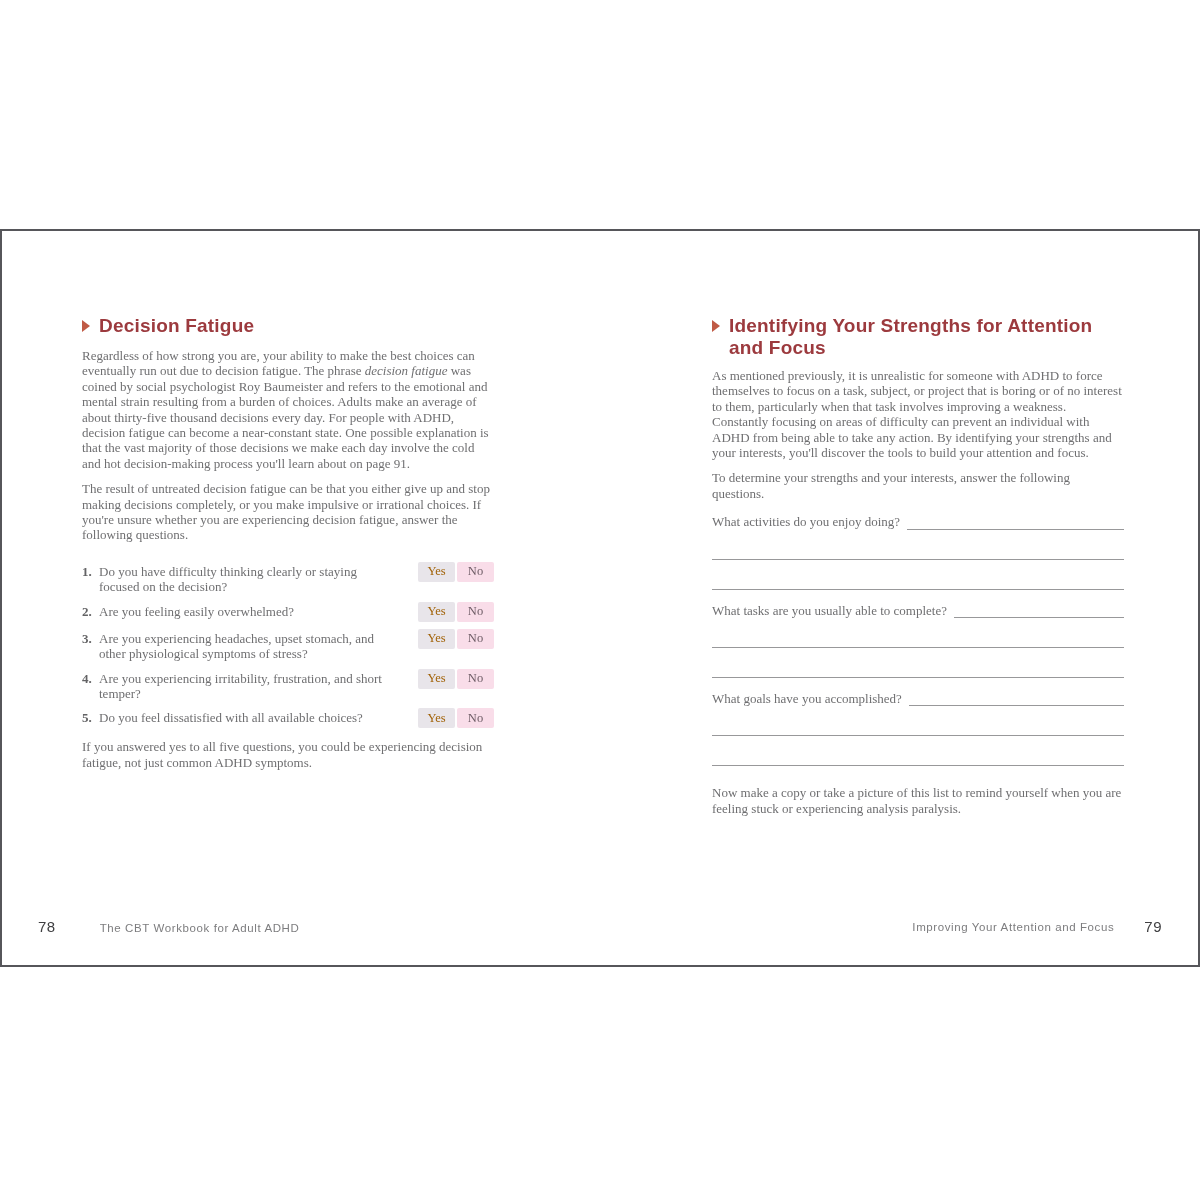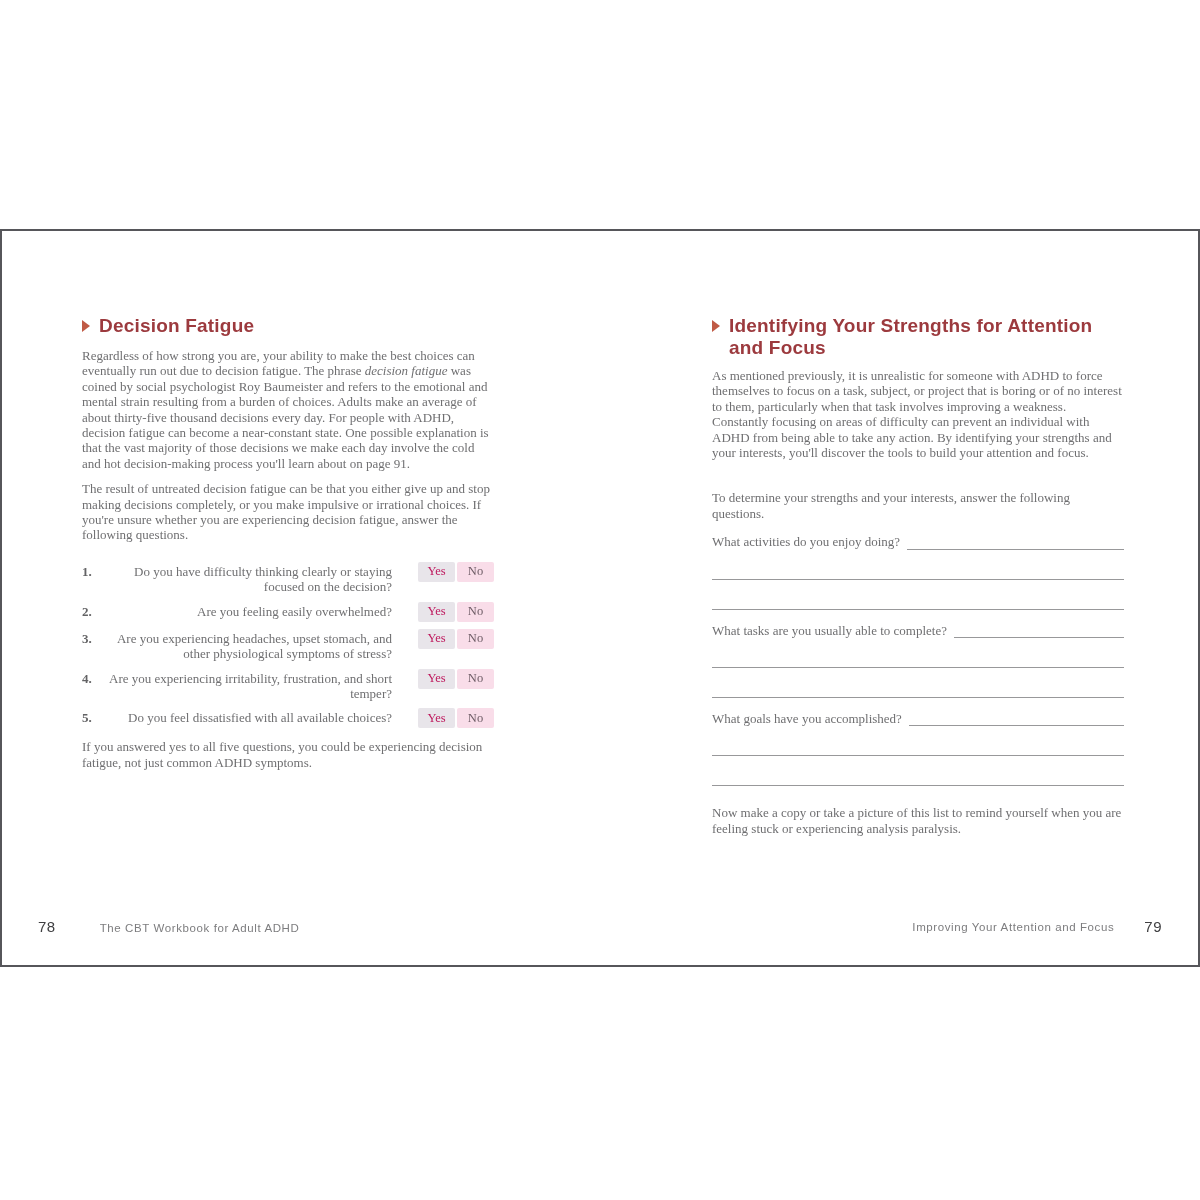--- a/index.html
+++ b/index.html
@@ -67,39 +67,38 @@
     margin-bottom: 9px;
   }
   .q-num {
     flex: 0 0 17px;
     font-weight: bold;
     color: #636365;
   }
   .q-text {
     flex: 1 1 auto;
     padding-right: 26px;
-    text-align: right;
   }
   .q-buttons {
     flex: 0 0 auto;
     display: flex;
     gap: 2px;
     margin-top: -2px;
   }
   .pill {
     width: 37px;
     height: 20px;
     display: flex;
     align-items: center;
     justify-content: center;
     font-size: 12.5px;
     border-radius: 2px;
     cursor: pointer;
   }
-  .pill-yes { background: #e8e5ea; color: #be185d; }
+  .pill-yes { background: #e8e5ea; color: #a16207; }
   .pill-no  { background: #f9dde9; color: #6e5c66; }
 
   .closing { }
 
   .field { margin-top: 13px; }
   .field-label-row {
     display: flex;
     align-items: flex-end;
   }
   .field-label { flex: 0 0 auto; padding-right: 7px; }
@@ -204,21 +203,21 @@
       <div class="para closing">If you answered yes to all five questions, you could be experiencing decision fatigue, not just common ADHD symptoms.</div>
     </div>
 
     <div class="page-content page-right-content">
       <div class="section-heading">
         <span class="tri-bullet"></span>
         <span>Identifying Your Strengths for Attention and Focus</span>
       </div>
 
       <div class="para tight">As mentioned previously, it is unrealistic for someone with ADHD to force themselves to focus on a task, subject, or project that is boring or of no interest to them, particularly when that task involves improving a weakness. Constantly focusing on areas of difficulty can prevent an individual with ADHD from being able to take any action. By identifying your strengths and your interests, you'll discover the tools to build your attention and focus.</div>
-      <div class="para" style="margin-top:30px">To determine your strengths and your interests, answer the following questions.</div>
+      <div class="para" style="margin-top:10px">To determine your strengths and your interests, answer the following questions.</div>
 
       <div class="field">
         <div class="field-label-row">
           <span class="field-label">What activities do you enjoy doing?</span>
           <span class="inline-rule"></span>
         </div>
         <div class="rule"></div>
         <div class="rule"></div>
       </div>
 

